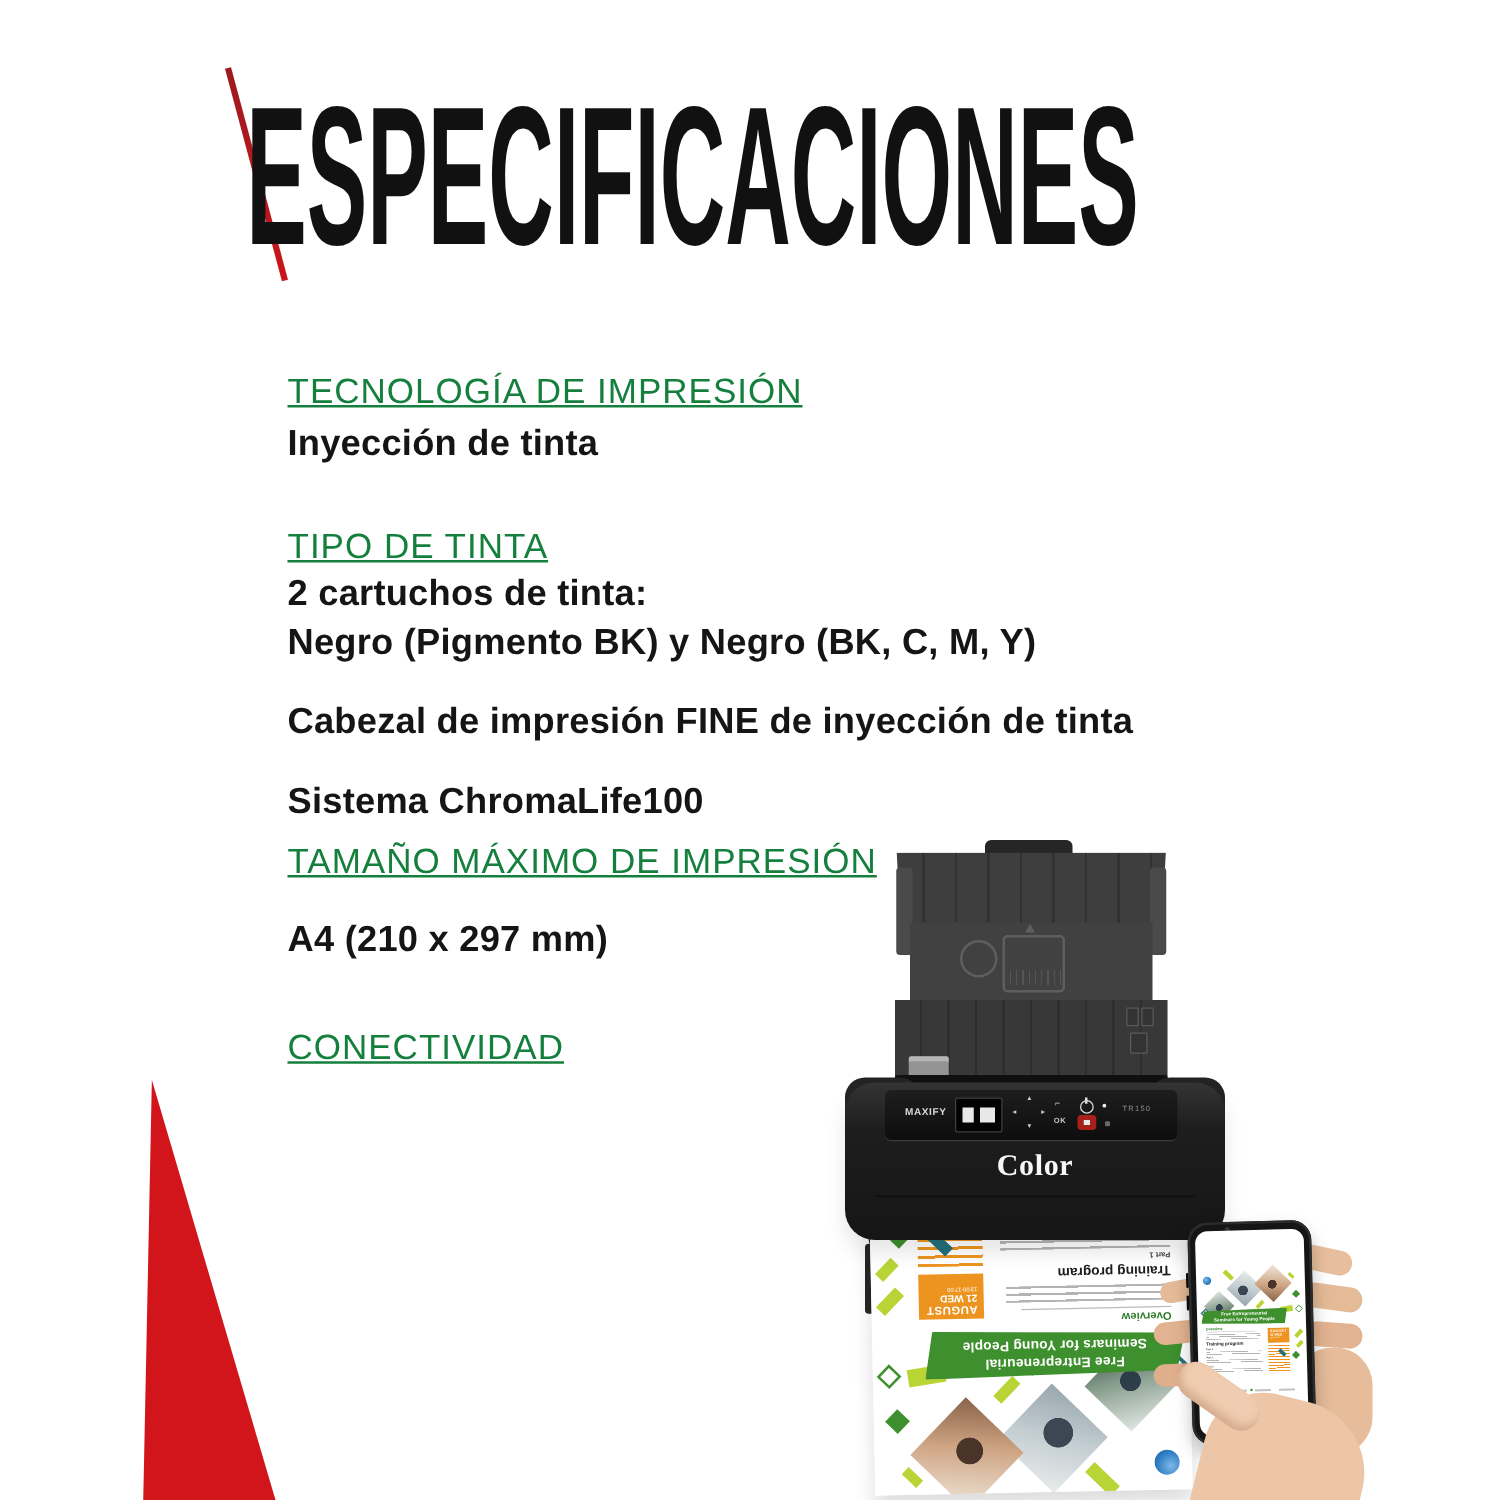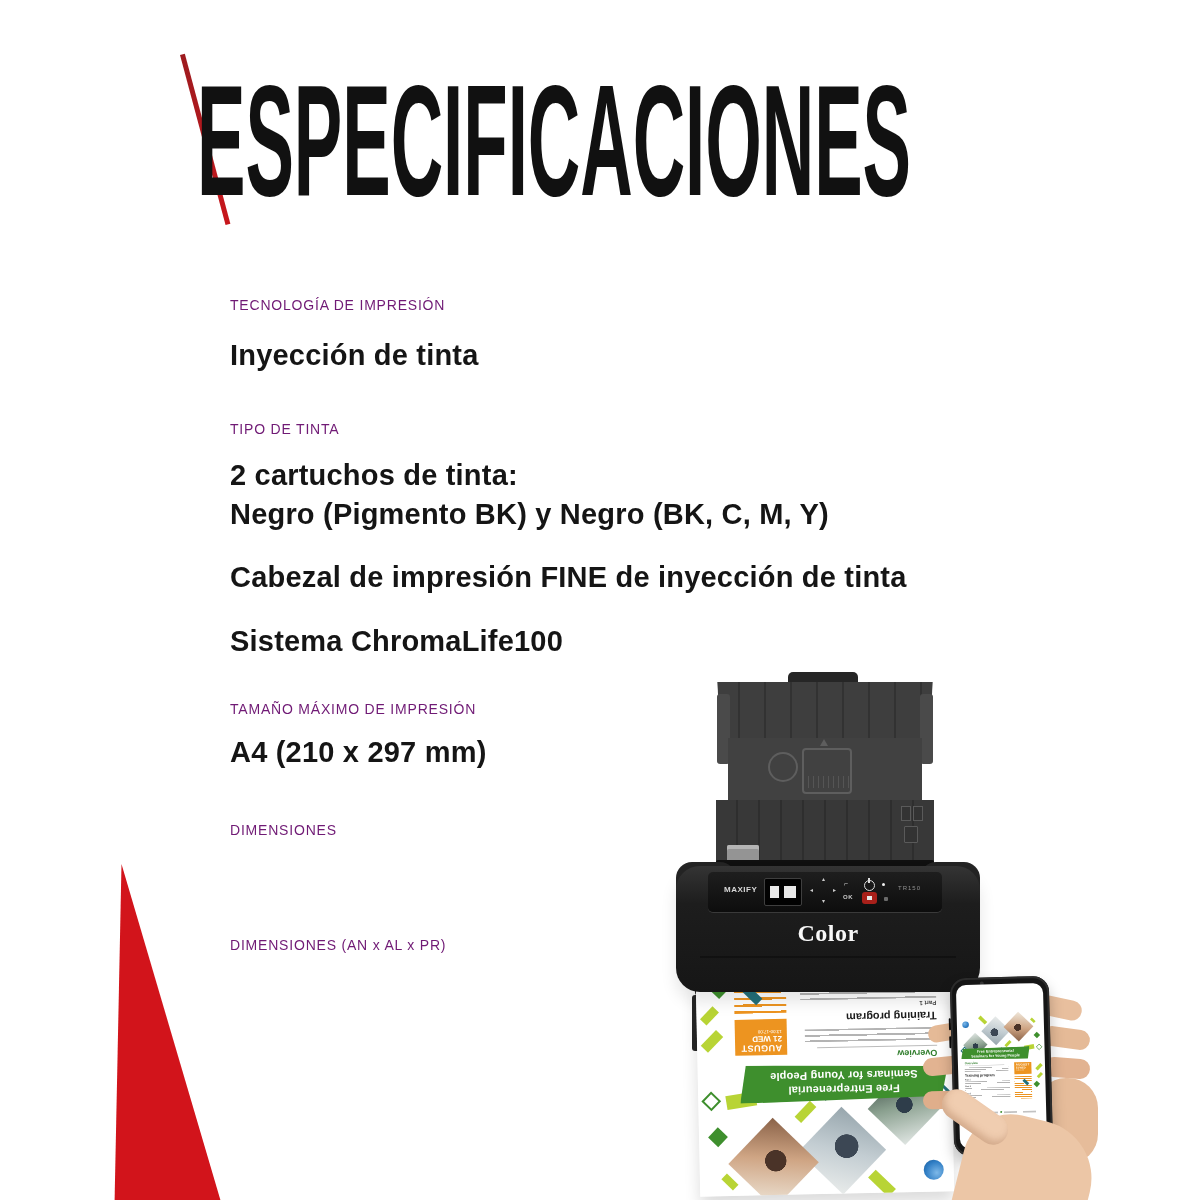--- a/index.html
+++ b/index.html
@@ -6,21 +6,21 @@
   #canvas{position:relative;width:1200px;height:1200px;background:#ffffff;overflow:hidden;
           font-family:"Liberation Sans",sans-serif;}
   .abs{position:absolute;}
 
   
   #red-slash{left:180px;top:55px;width:5px;height:176px;
     background:linear-gradient(#9d1b1f,#c8161c);transform:rotate(-15deg);transform-origin:top left;}
   #title-svg{left:197px;top:78px;}
 
   
-  .spec-label{left:230px;font-size:14px;letter-spacing:.8px;color:#701a75;white-space:nowrap;}
+  .spec-label{left:230px;font-size:28px;letter-spacing:.8px;color:#15803d;white-space:nowrap;text-decoration:underline;}
   .spec-value{left:230px;font-size:29px;font-weight:bold;color:#151515;letter-spacing:.2px;
               white-space:nowrap;line-height:39px;}
 
   
   #red-wedge{left:110px;top:864px;width:115px;height:336px;background:#d2141b;
     clip-path:polygon(10% 0,4% 100%,96% 100%);}
 
   
   .z1{z-index:1}.z2{z-index:2}.z3{z-index:3}.z4{z-index:4}.z5{z-index:5}.z6{z-index:6}
   #tray-notch{left:788px;top:672px;width:70px;height:14px;background:#262626;border-radius:5px 5px 0 0;}
@@ -163,26 +163,25 @@
 
   <div class="abs spec-label" style="top:297px">TECNOLOGÍA DE IMPRESIÓN</div>
   <div class="abs spec-value" style="top:336px">Inyección de tinta</div>
 
   <div class="abs spec-label" style="top:421px">TIPO DE TINTA</div>
   <div class="abs spec-value" style="top:456px">2 cartuchos de tinta:</div>
   <div class="abs spec-value" style="top:495px">Negro (Pigmento BK) y Negro (BK, C, M, Y)</div>
   <div class="abs spec-value" style="top:558px">Cabezal de impresión FINE de inyección de tinta</div>
   <div class="abs spec-value" style="top:622px">Sistema ChromaLife100</div>
 
-  <div class="abs spec-label" style="top:701px">TAMAÑO MÁXIMO DE IMPRESIÓN</div>
+  <div class="abs spec-label" style="top:673px">TAMAÑO MÁXIMO DE IMPRESIÓN</div>
   <div class="abs spec-value" style="top:733px">A4 (210 x 297 mm)</div>
 
-  <div class="abs spec-label" style="top:822px">DIMENSIONES</div>
-
-  <div class="abs spec-label" style="top:937px">DIMENSIONES (AN x AL x PR)</div>
+  <div class="abs spec-label" style="top:822px">CONECTIVIDAD</div>
+
 
   <div class="abs z1" id="red-wedge"></div>
 
   <div class="abs z2" id="sheet">
     <div class="flyer">
       <div class="fl-globe"></div>
       <div class="fl-d fl-d-man"></div>
       <div class="fl-d fl-d-woman"></div>
       <div class="fl-d fl-d-man2"></div>
       <div class="chev c1"></div>

